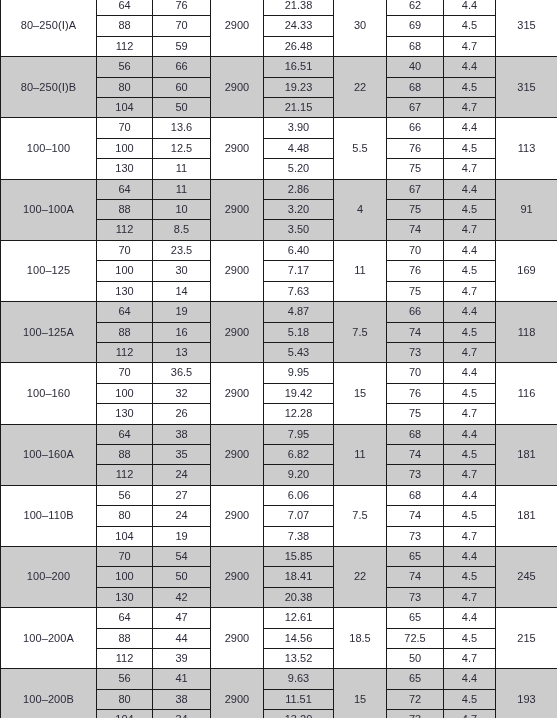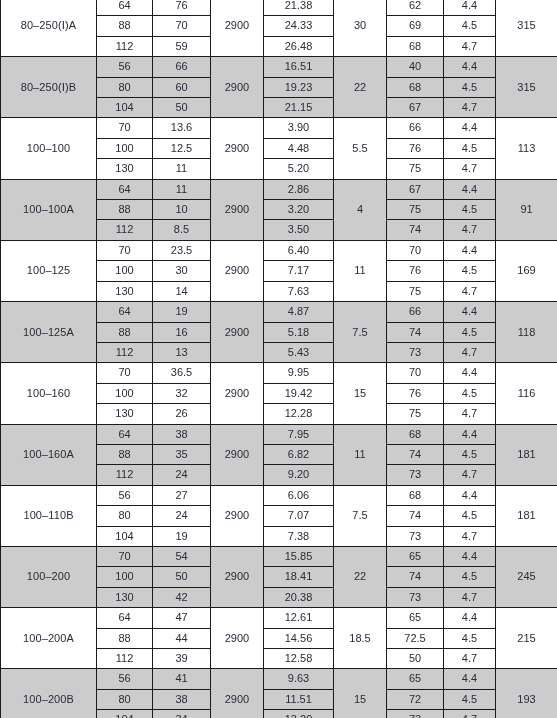--- a/index.html
+++ b/index.html
@@ -329,21 +329,21 @@
       <tr class="band-light">
         <td>88</td>
         <td>44</td>
         <td>14.56</td>
         <td>72.5</td>
         <td>4.5</td>
       </tr>
       <tr class="band-light">
         <td>112</td>
         <td>39</td>
-        <td>12.58</td>
+        <td>13.52</td>
         <td>50</td>
         <td>4.7</td>
       </tr>
       <tr class="band-dark">
         <td class="model-cell merged" rowspan="3">100–200B</td>
         <td>56</td>
         <td>41</td>
         <td class="merged" rowspan="3">2900</td>
         <td>9.63</td>
         <td class="merged" rowspan="3">15</td>

